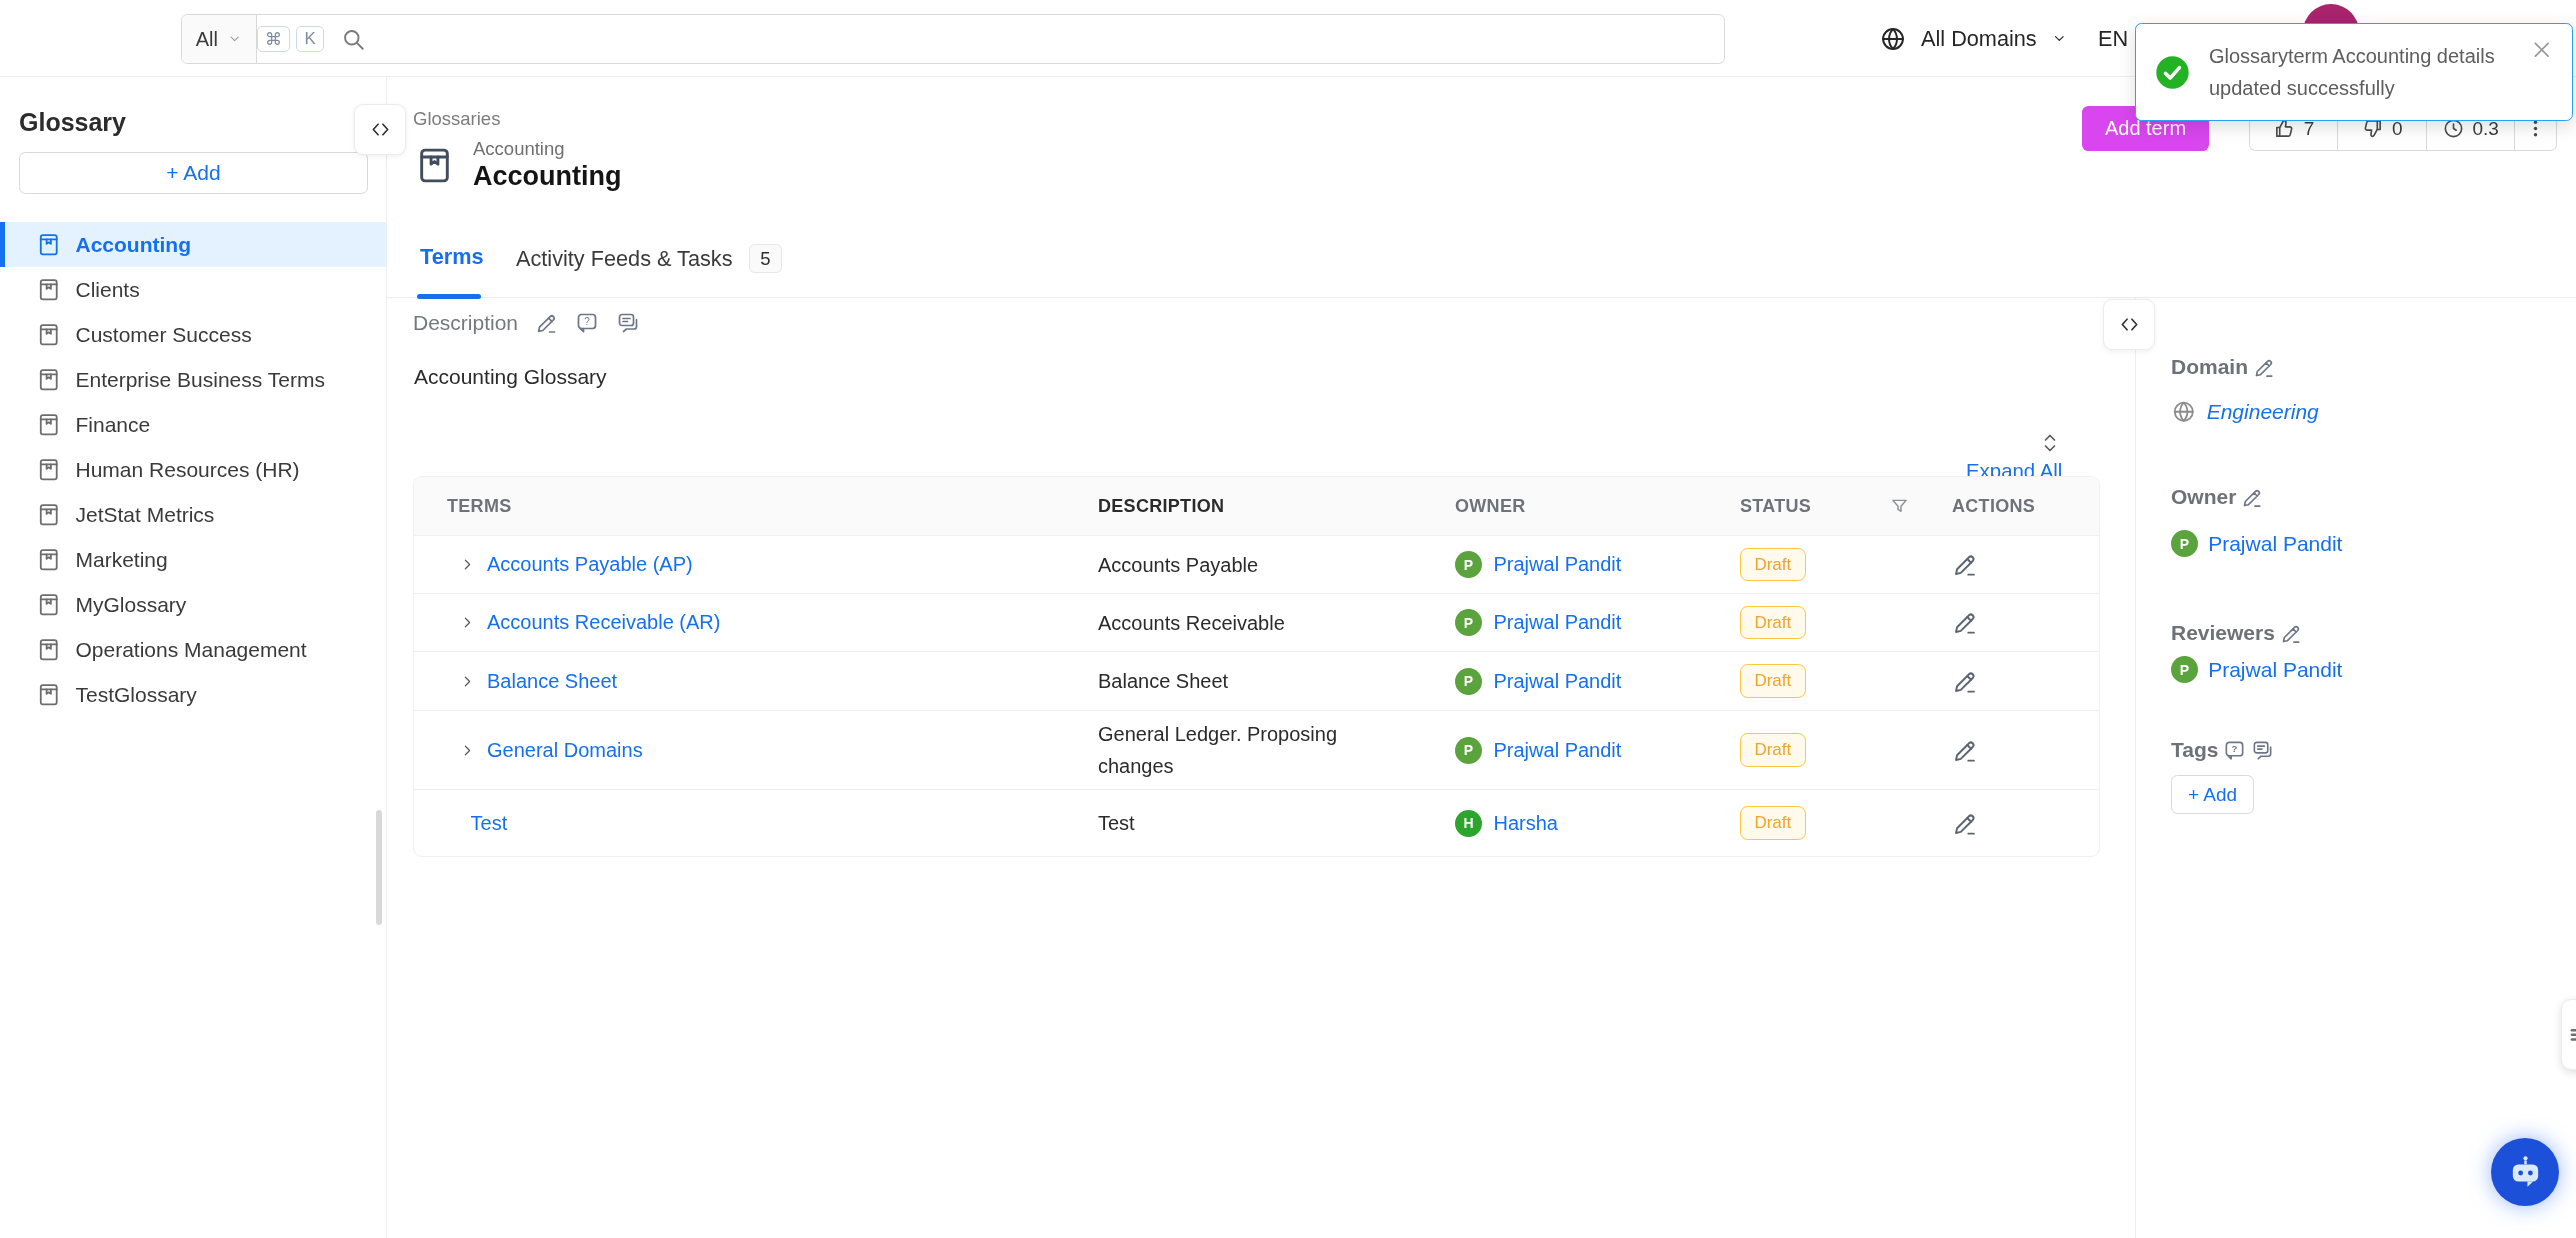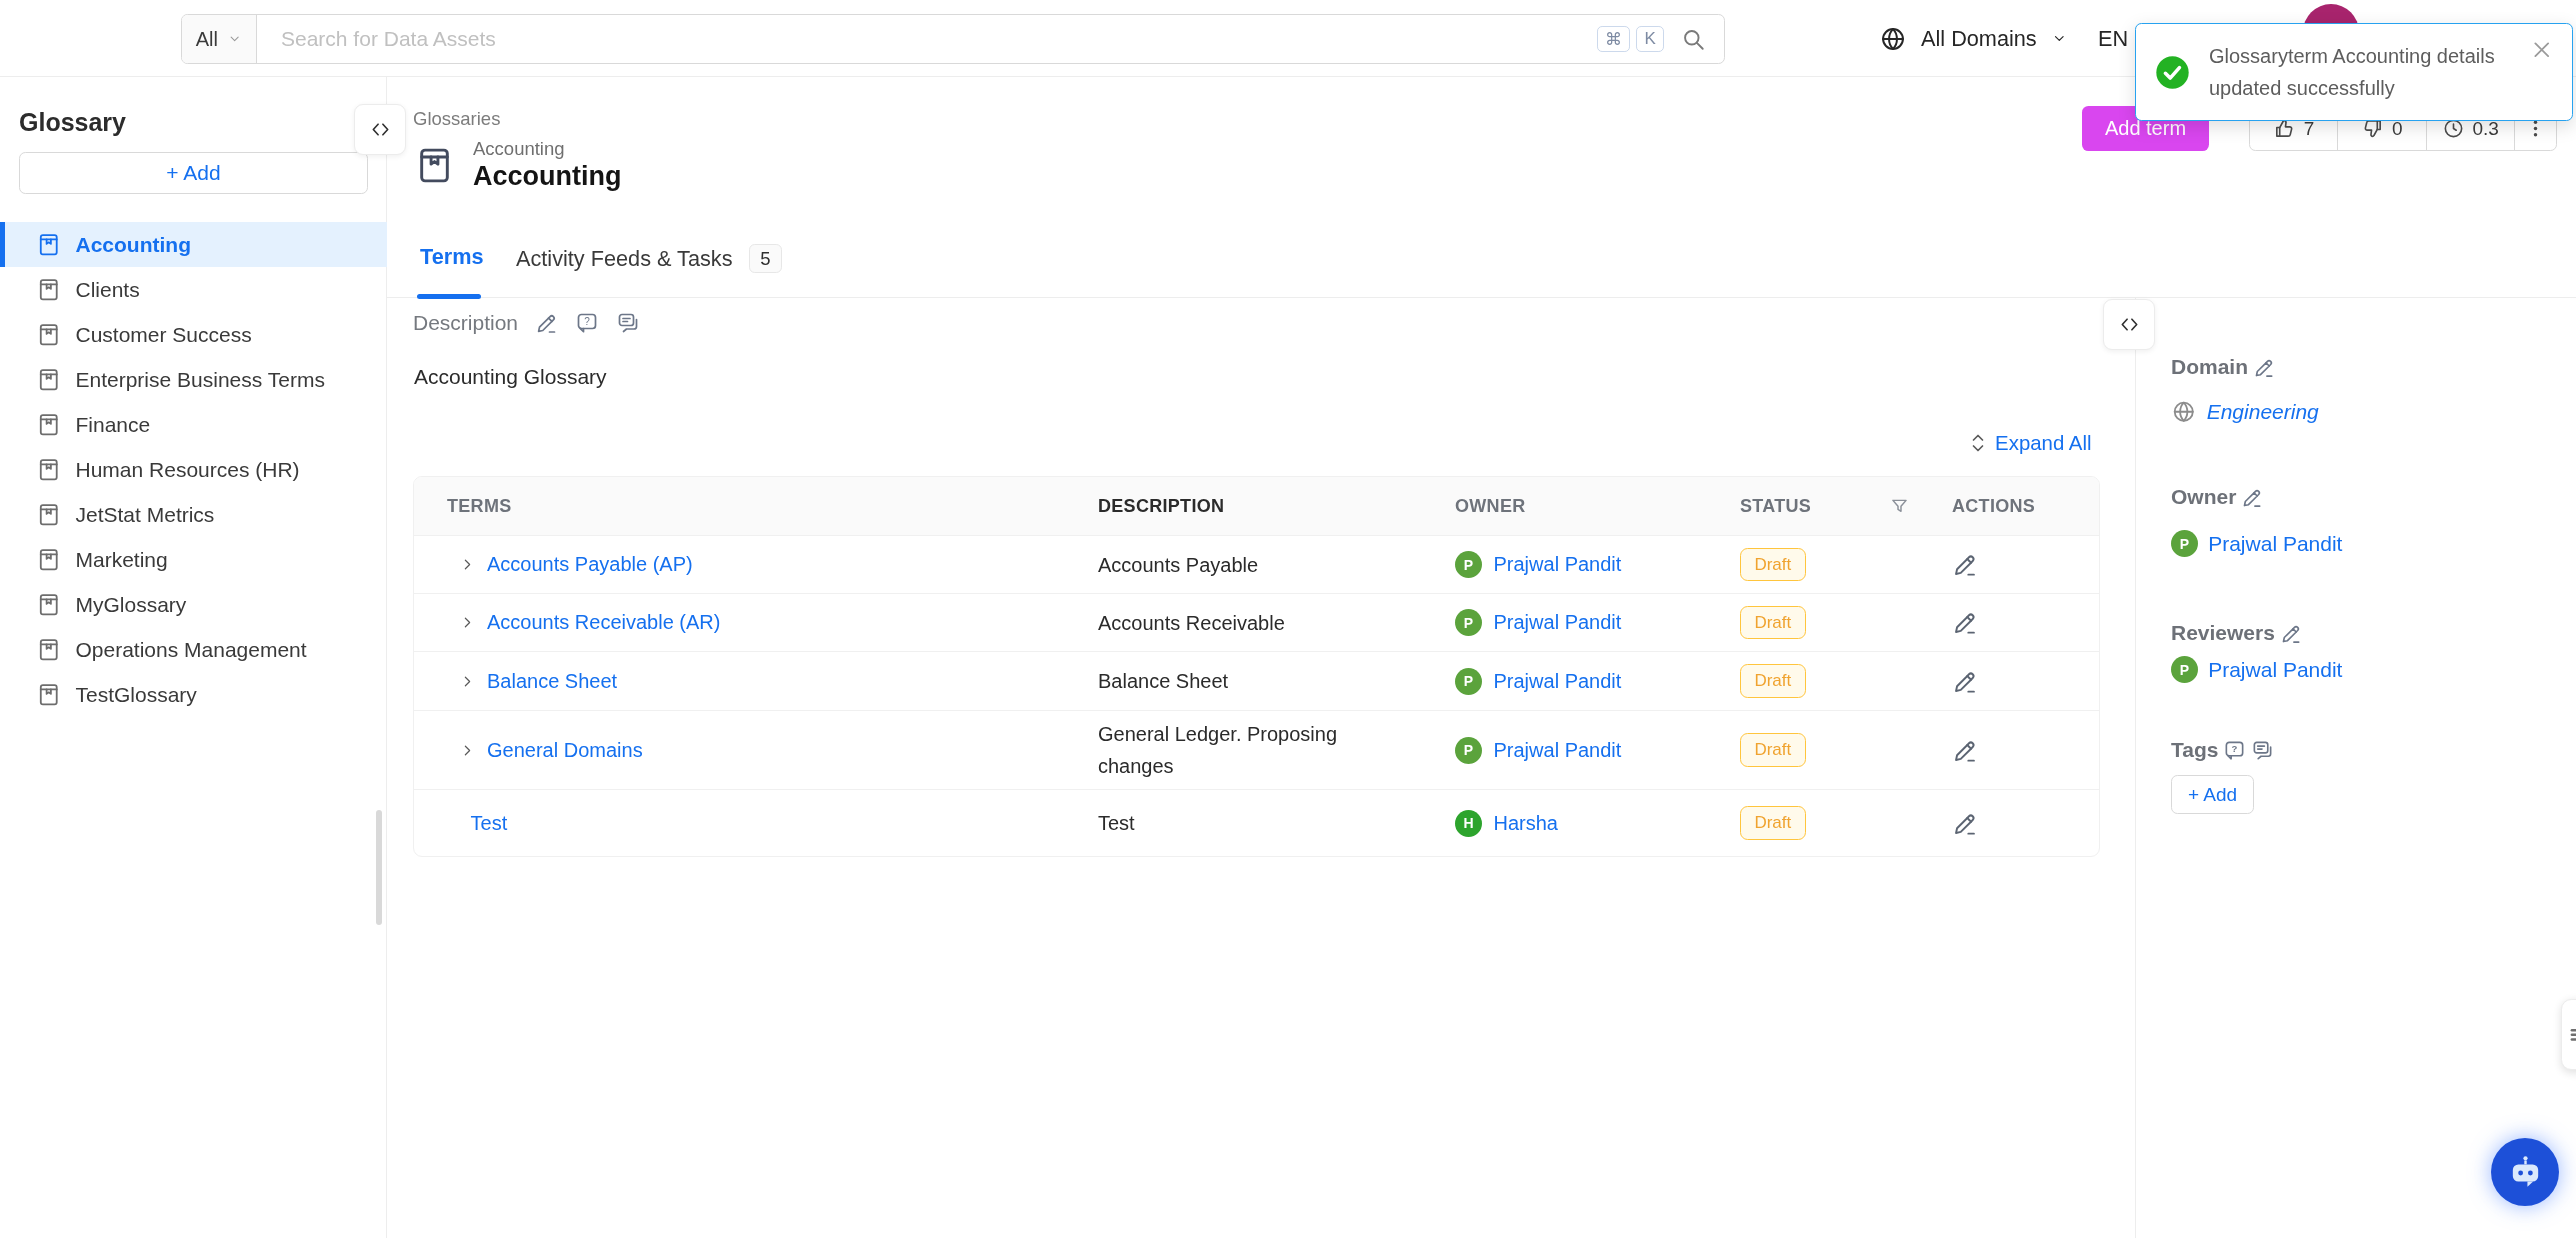--- a/index.html
+++ b/index.html
@@ -58,21 +58,21 @@
   .tab-underline { position:absolute; left:417px; top:294px; width:64px; height:4.5px; background:#1570ef; border-radius:2.5px; z-index:2; }
   .tab-activity { position:absolute; left:516px; top:244px; font-size:21.7px; color:#3a3a3a; display:flex; align-items:center; gap:16.6px; cursor:pointer; }
   .tab-badge { border:0.6px solid #e7e7e7; background:#fafafa; border-radius:5.7px; padding:2.5px 10.2px; font-size:18.5px; color:#2f2f2f; }
   .tabs-divider { position:absolute; left:387px; top:297px; width:2189px; height:0.6px; background:#ededed; }
 
   
   .desc-row { position:absolute; left:413px; top:311px; display:flex; align-items:center; gap:16.6px; }
   .desc-label { font-size:21px; color:#75797f; }
   .desc-row .ic { width:24px; height:24px; color:#6c7688; cursor:pointer; }
   .desc-text { position:absolute; left:414px; top:365px; font-size:21px; color:#2b2b2b; }
-  .expand-all { position:absolute; left:1966px; top:431px; display:flex; align-items:center; gap:5.1px; cursor:pointer; }
+  .expand-all { position:absolute; left:1966px; top:431px; display:flex; align-items:flex-end; gap:5.1px; cursor:pointer;flex-direction:column; }
   .expand-all .ic { width:24px; height:24px; color:#5b5b5b; }
   .expand-all span { font-size:20.4px; color:#1570ef; }
 
   
   .terms-table { position:absolute; left:413px; top:476px; width:1687px; border:0.6px solid #f0f0f0; border-radius:9px; overflow:hidden; background:#fff; }
   .t-header { display:flex; height:59px; background:#fafafa; border-bottom:0.6px solid #f0f0f0; align-items:center; font-size:18px; font-weight:700; color:#6e737b; letter-spacing:0.3px; }
   .t-row { display:flex; align-items:center; border-bottom:0.6px solid #f0f0f0; font-size:20px; }
   .t-row:last-child { border-bottom:none; }
   .c-terms { width:684px; padding-left:33px; display:flex; align-items:center; gap:11.5px; }
   .c-desc  { width:357px; padding-right:89px; line-height:1.6; color:#2b2b2b; }
@@ -116,21 +116,20 @@
 <div id="screen">
 
   <div class="topbar">
     <div class="search-wrap">
       <div class="search-filter">
         <span>All</span>
         <svg class="ico chev" width="15.3" height="15.3" viewBox="0 0 24 24">
             <path d="M6.5 9.5l5.5 5.5 5.5-5.5"></path>
           </svg>
       </div>
-      <div class="search-input">Search for Data Assets</div>
       <div class="kbd-keys">
         <span class="kbd">⌘</span>
         <span class="kbd">K</span>
       </div>
       <div class="search-icon-btn">
         <svg class="ico" width="27" height="27" viewBox="0 0 24 24">
             <circle cx="10.5" cy="10.5" r="6"></circle>
             <path d="M15 15l5.2 5.2"></path>
           </svg>
       </div>

